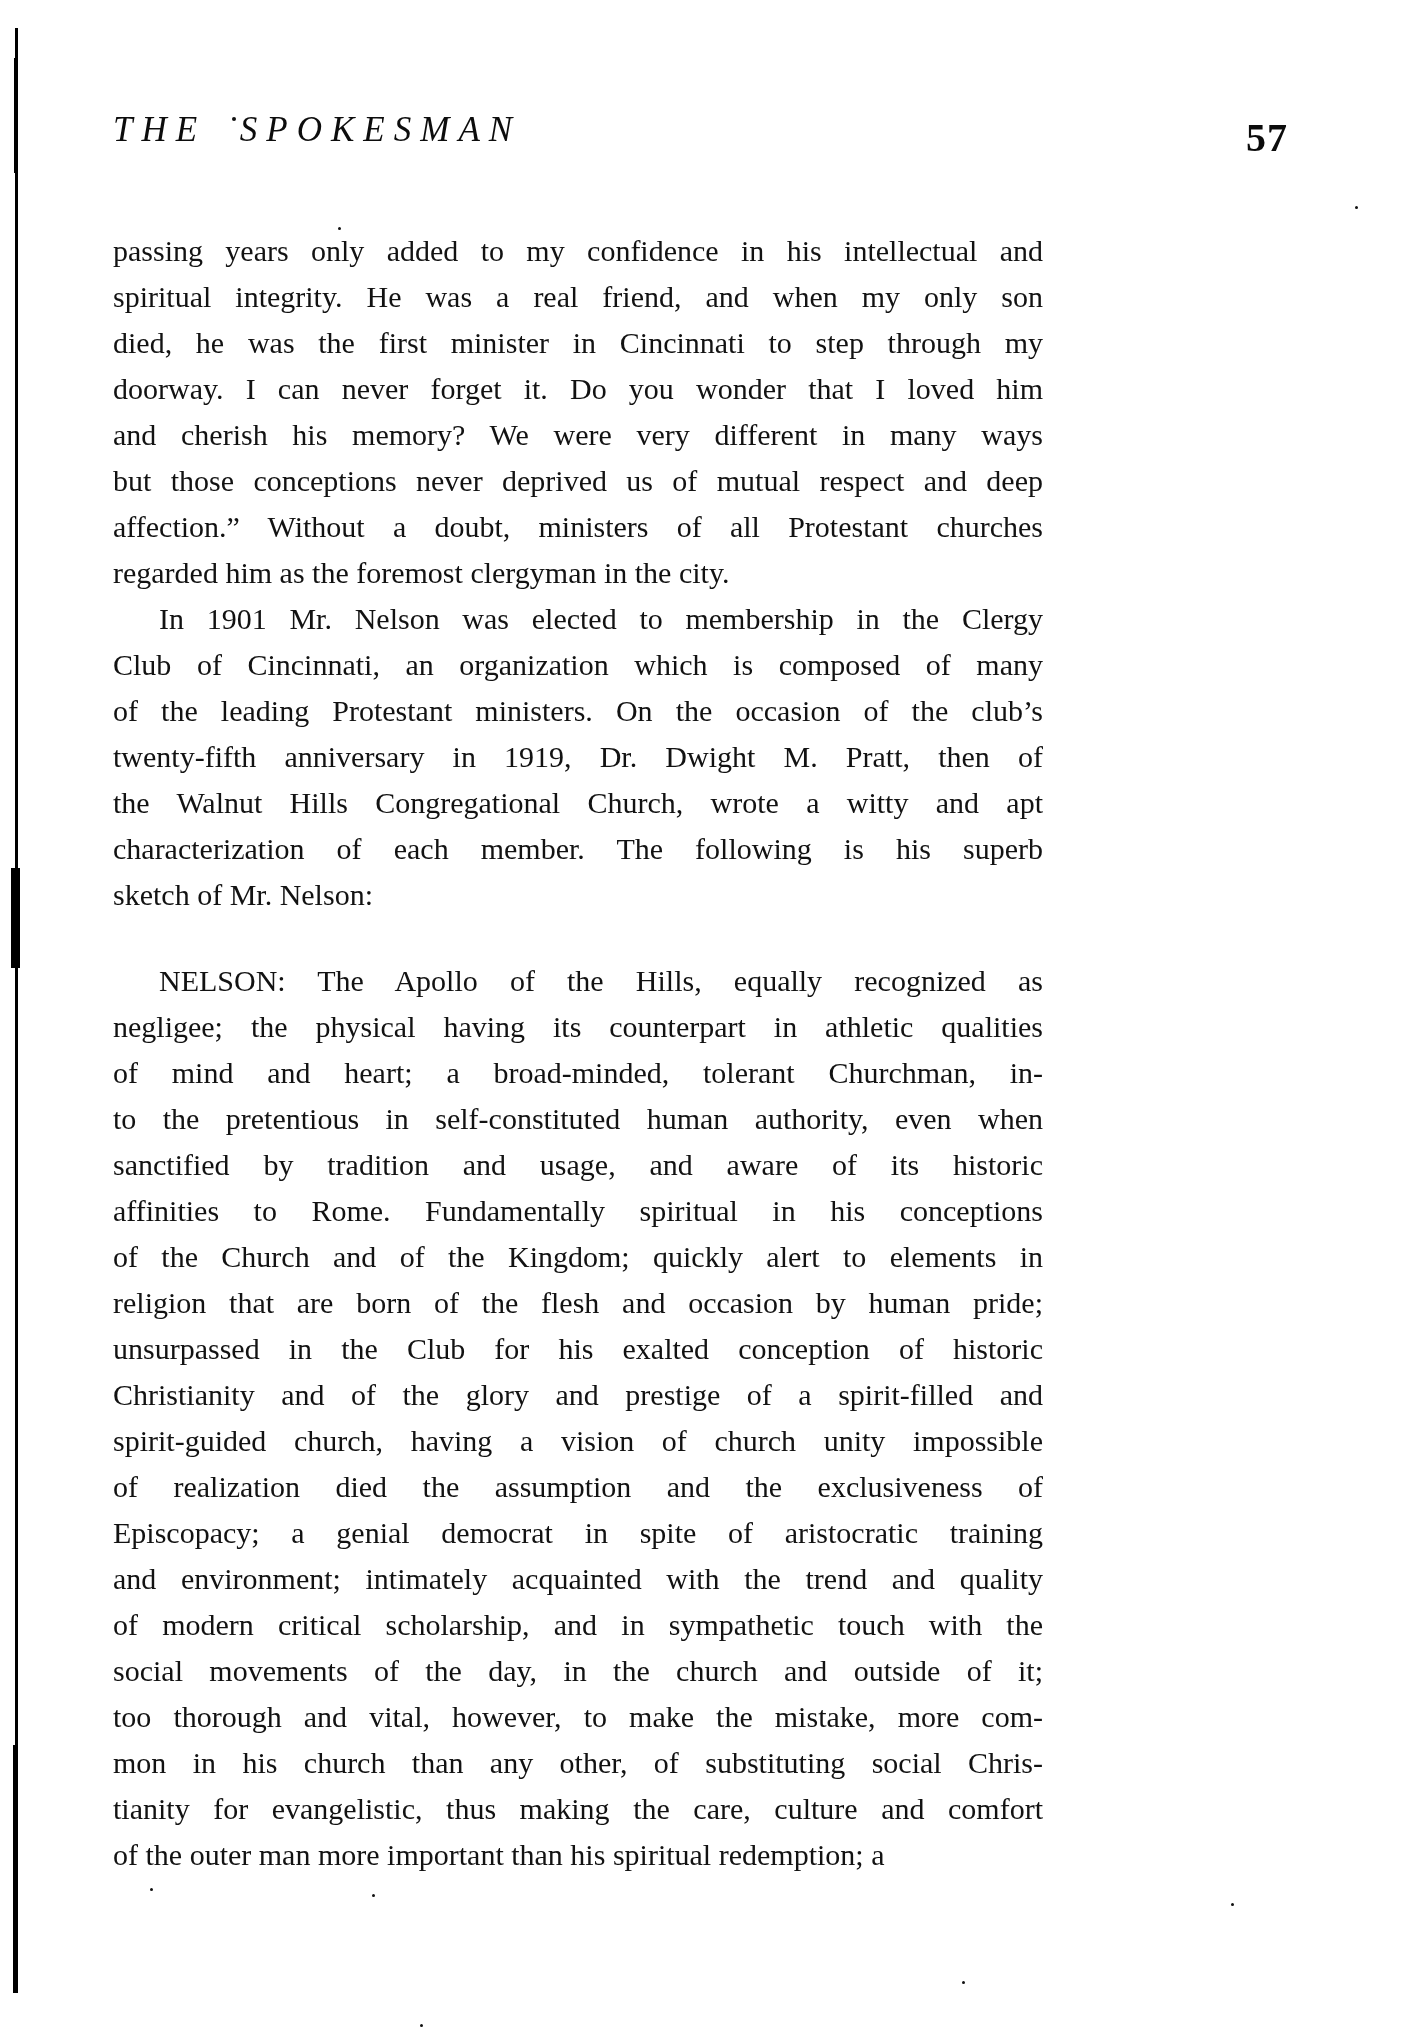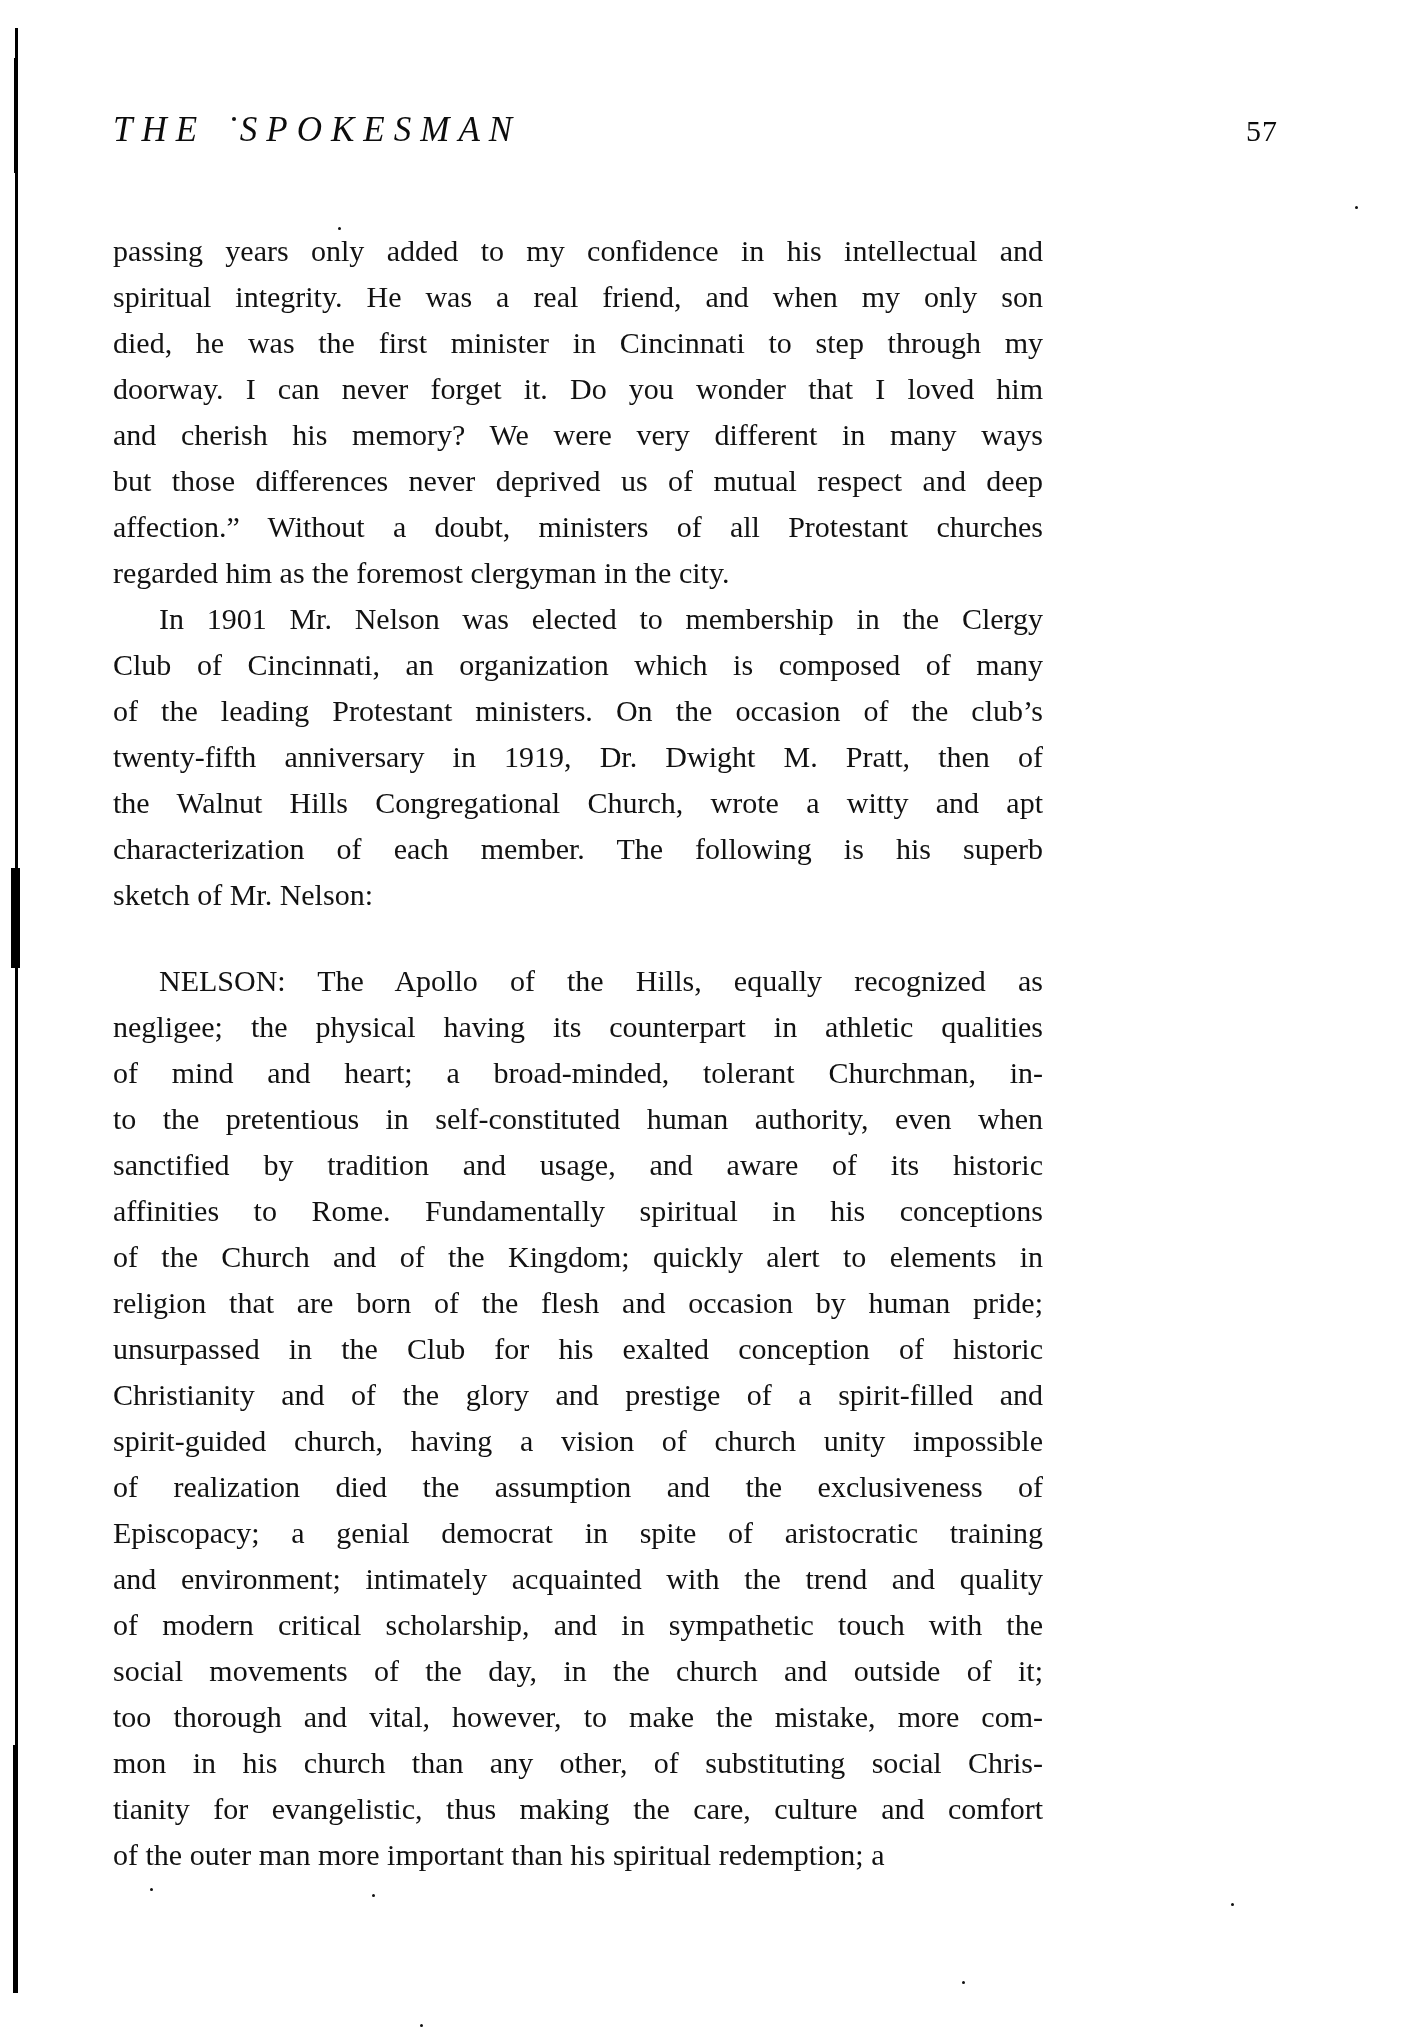--- a/index.html
+++ b/index.html
@@ -25,22 +25,22 @@
     font-style: italic;
     letter-spacing: 9px;
     word-spacing: 16px;
     color: #0c0c0c;
     white-space: nowrap;
   }
   .page-number {
     position: absolute;
     left: 1246px;
     top: 114px;
-    font-size: 30px;
-    font-weight: normal;
+    font-size: 40px;
+    font-weight: bold;
     letter-spacing: 1px;
     color: #0c0c0c;
   }
 
   
   .text-block {
     position: absolute;
     left: 113px;
     top: 228px;
     width: 930px;
@@ -95,21 +95,21 @@
 </div>
 <div class="page-number">57</div>
 
 <div class="text-block">
     <div class="para">
       <div class="line">passing years only added to my confidence in his intellectual and</div>
       <div class="line">spiritual integrity. He was a real friend, and when my only son</div>
       <div class="line">died, he was the first minister in Cincinnati to step through my</div>
       <div class="line">doorway. I can never forget it. Do you wonder that I loved him</div>
       <div class="line">and cherish his memory? We were very different in many ways</div>
-      <div class="line">but those differences never deprived us of mutual respect and deep</div>
+      <div class="line">but those conceptions never deprived us of mutual respect and deep</div>
       <div class="line">affection.” Without a doubt, ministers of all Protestant churches</div>
       <div class="line last">regarded him as the foremost clergyman in the city.</div>
     </div>
     <div class="para">
       <div class="line indent">In 1901 Mr. Nelson was elected to membership in the Clergy</div>
       <div class="line">Club of Cincinnati, an organization which is composed of many</div>
       <div class="line">of the leading Protestant ministers. On the occasion of the club’s</div>
       <div class="line">twenty-fifth anniversary in 1919, Dr. Dwight M. Pratt, then of</div>
       <div class="line">the Walnut Hills Congregational Church, wrote a witty and apt</div>
       <div class="line">characterization of each member. The following is his superb</div>

